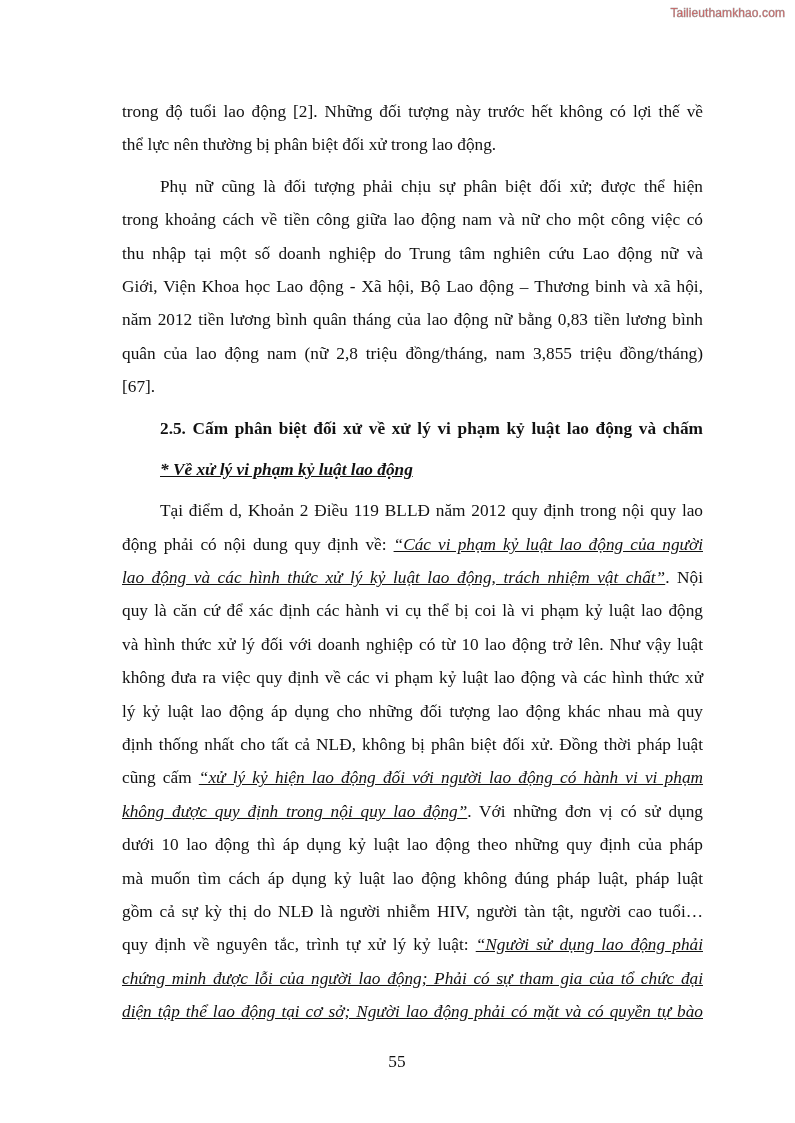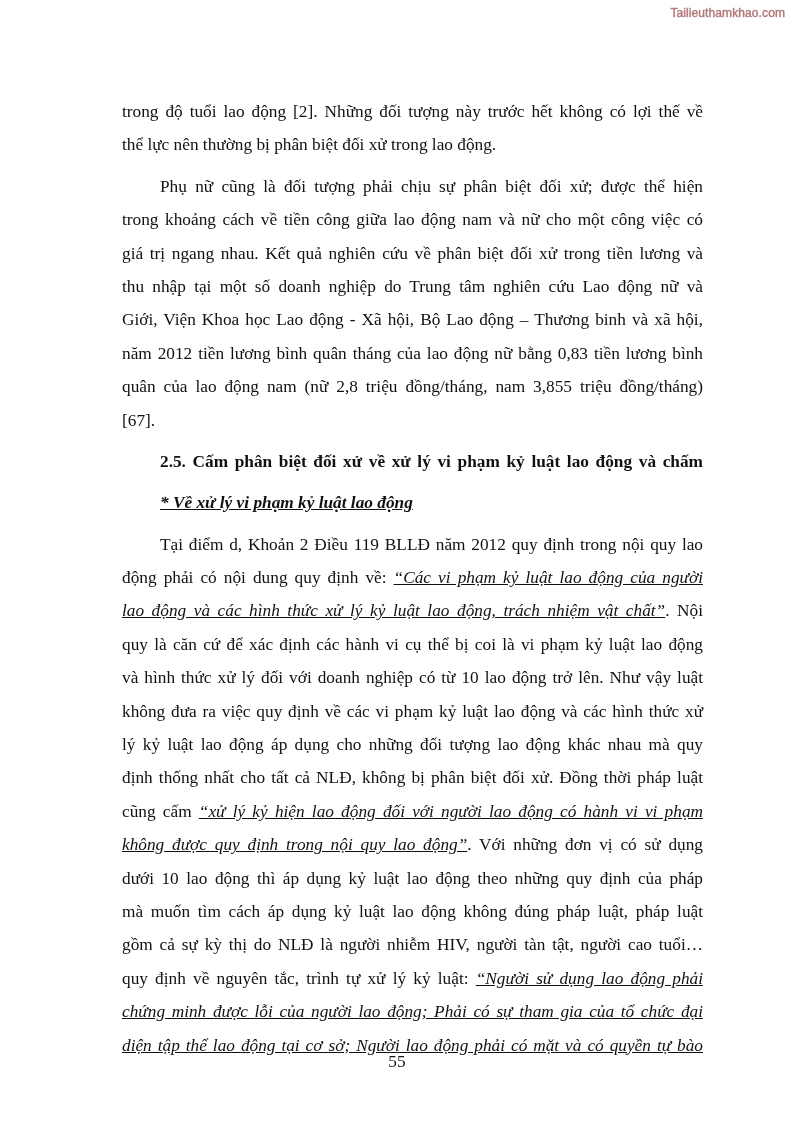--- a/index.html
+++ b/index.html
@@ -76,21 +76,20 @@
   <div>
     <div class="line">trong độ tuổi lao động [2]. Những đối tượng này trước hết không có lợi thế về</div>
     <div class="line last">thể lực nên thường bị phân biệt đối xử trong lao động.</div>
   </div>
 
   <div class="gap"></div>
 
   <div>
     <div class="line indent">Phụ nữ cũng là đối tượng phải chịu sự phân biệt đối xử; được thể hiện</div>
     <div class="line">trong khoảng cách về tiền công giữa lao động nam và nữ cho một công việc có</div>
-    <div class="line">giá trị ngang nhau. Kết quả nghiên cứu về phân biệt đối xử trong tiền lương và</div>
     <div class="line">thu nhập tại một số doanh nghiệp do Trung tâm nghiên cứu Lao động nữ và</div>
     <div class="line">Giới, Viện Khoa học Lao động - Xã hội, Bộ Lao động – Thương binh và xã hội,</div>
     <div class="line">năm 2012 tiền lương bình quân tháng của lao động nữ bằng 0,83 tiền lương bình</div>
     <div class="line">quân của lao động nam (nữ 2,8 triệu đồng/tháng, nam 3,855 triệu đồng/tháng)</div>
     <div class="line last">[67].</div>
   </div>
 
   <div class="gap"></div>
 
   <div>

